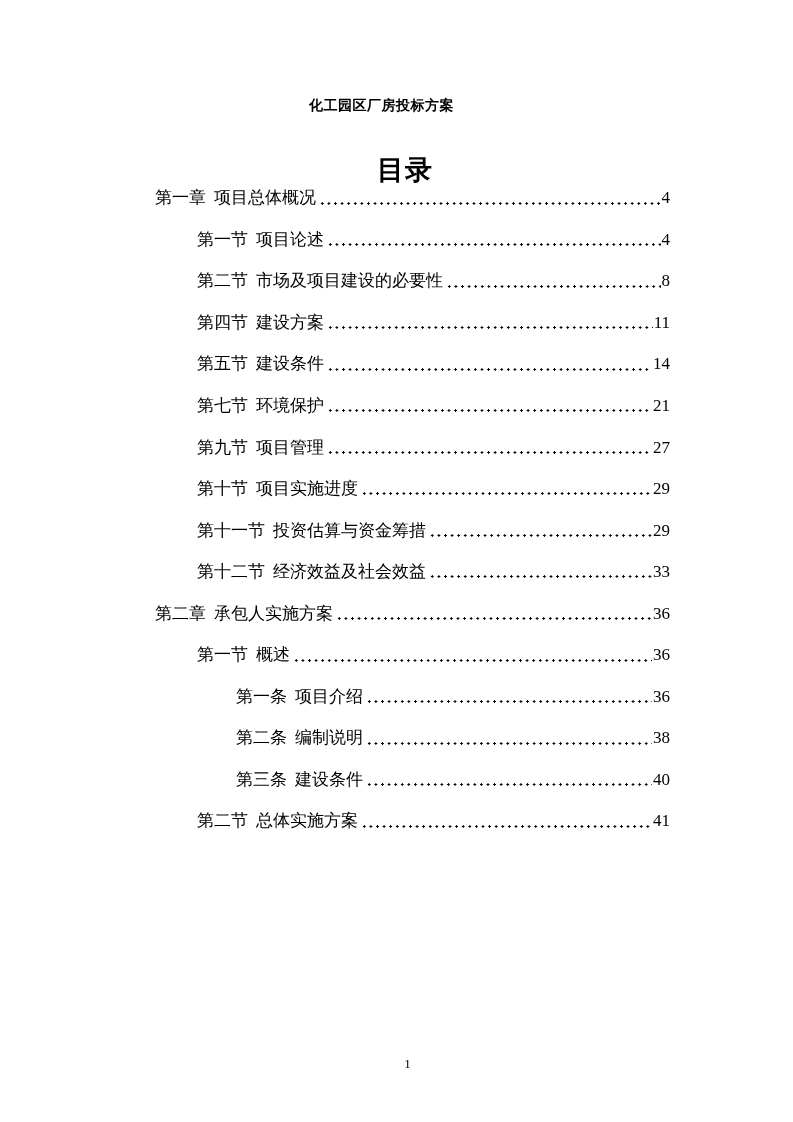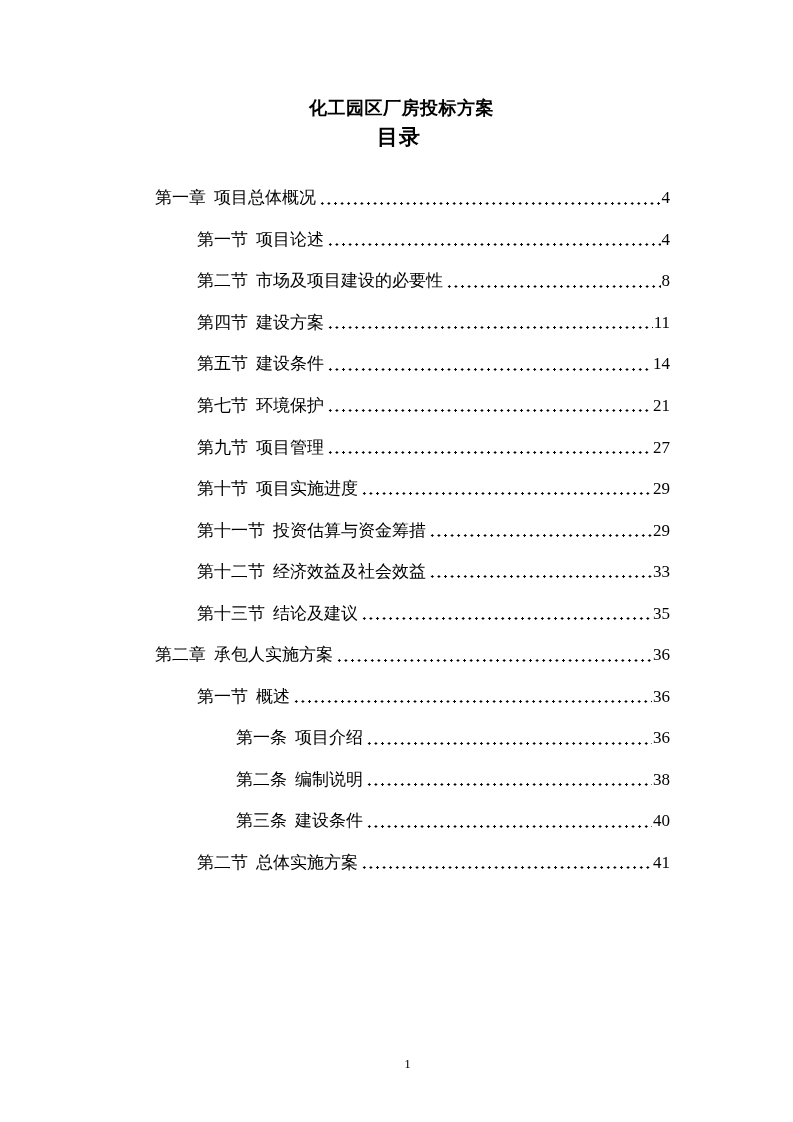--- a/index.html
+++ b/index.html
@@ -7,30 +7,30 @@
   body {
     width: 793px; height: 1122px;
     position: relative;
     overflow: hidden;
     font-family: "Liberation Serif", "DejaVu Serif", serif;
     color: #000000;
   }
   .doc-title {
     position: absolute;
     top: 99px; left: 309px;
-    font-size: 18px;
+    font-size: 14px;
     font-weight: bold;
     line-height: 1;
     letter-spacing: 0.5px;
     white-space: nowrap;
   }
   .toc-heading {
     position: absolute;
-    top: 127px; left: 377px;
-    font-size: 21px;
+    top: 157px; left: 377px;
+    font-size: 27px;
     font-weight: bold;
     line-height: 1;
     letter-spacing: 1px;
     white-space: nowrap;
   }
   .toc {
     position: absolute;
     top: 177px; left: 0; right: 0; text-align: right;
   }
   .row {
@@ -143,26 +143,20 @@
     <span class="pg">29</span>
   </div>
 
   <div class="row lvl2">
     <span class="pfx">第十二节</span>
     <span class="ttl">经济效益及社会效益</span>
     <span class="dots"></span>
     <span class="pg">33</span>
   </div>
 
-  <div class="row lvl2">
-    <span class="pfx">第十三节</span>
-    <span class="ttl">结论及建议</span>
-    <span class="dots"></span>
-    <span class="pg">35</span>
-  </div>
 
   <div class="row lvl1">
     <span class="pfx">第二章</span>
     <span class="ttl">承包人实施方案</span>
     <span class="dots"></span>
     <span class="pg">36</span>
   </div>
 
   <div class="row lvl2">
     <span class="pfx">第一节</span>

